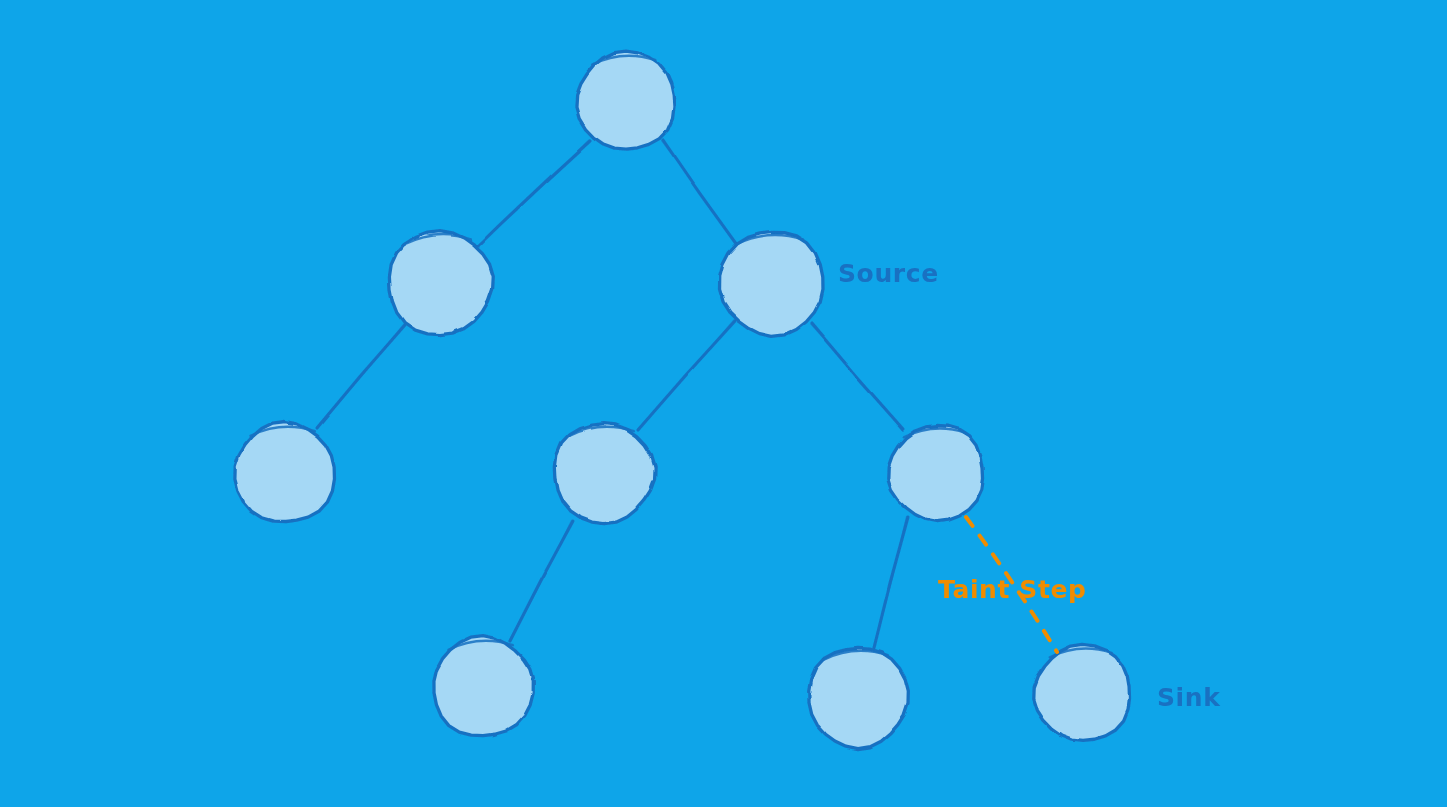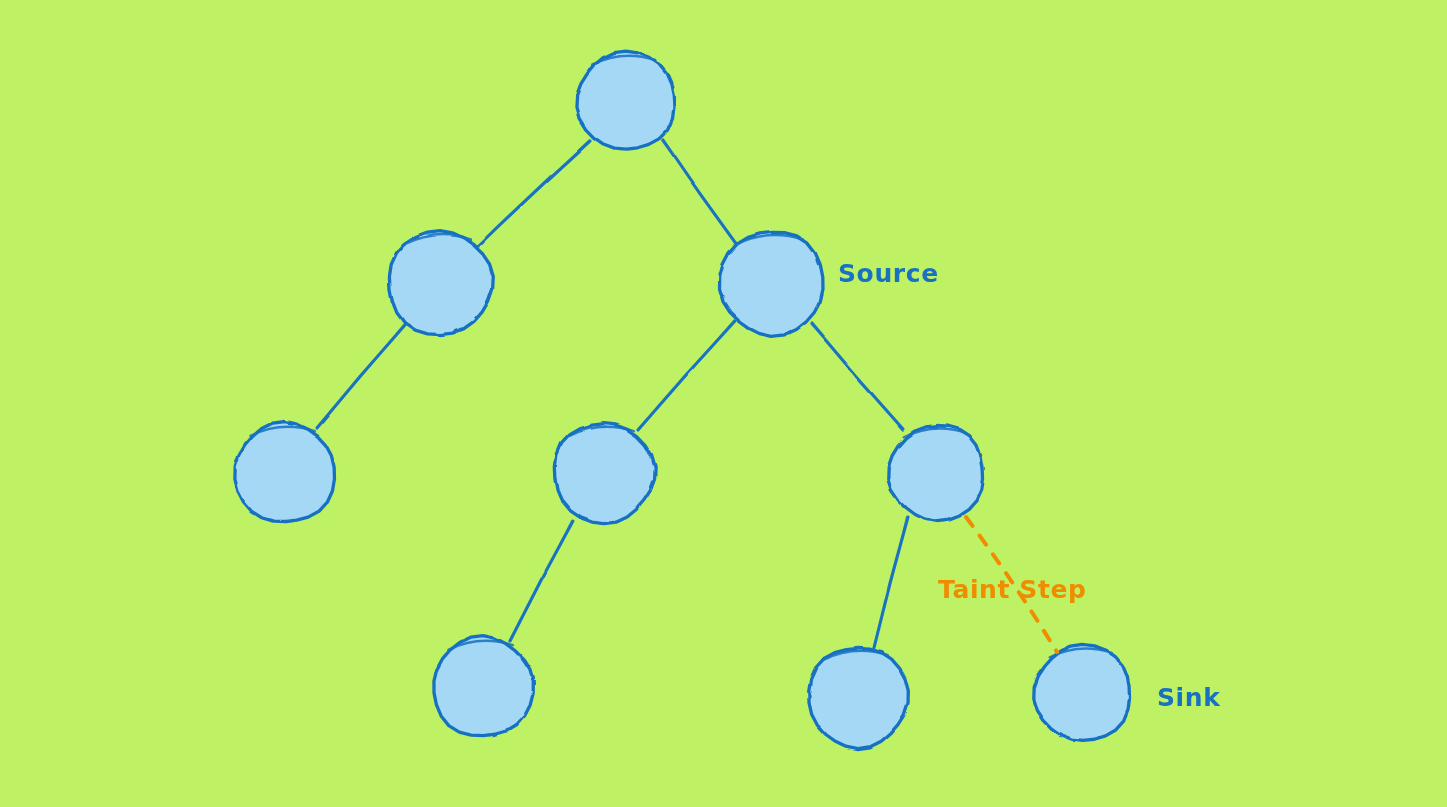--- a/index.html
+++ b/index.html
@@ -11,21 +11,21 @@
   body {
     width: 1447px;
     height: 807px;
     overflow: hidden;
     font-family: "DejaVu Sans", sans-serif;
   }
   #canvas-wrap {
     position: relative;
     width: 1447px;
     height: 807px;
-    background: #bef264;
+    background: #0ea5e9;
     text-decoration: underline;
   }
   svg#diagram {
     display: block;
     width: 1447px;
     height: 807px;
   }
   .edge-line {
     fill: none;
     stroke-linecap: round;

